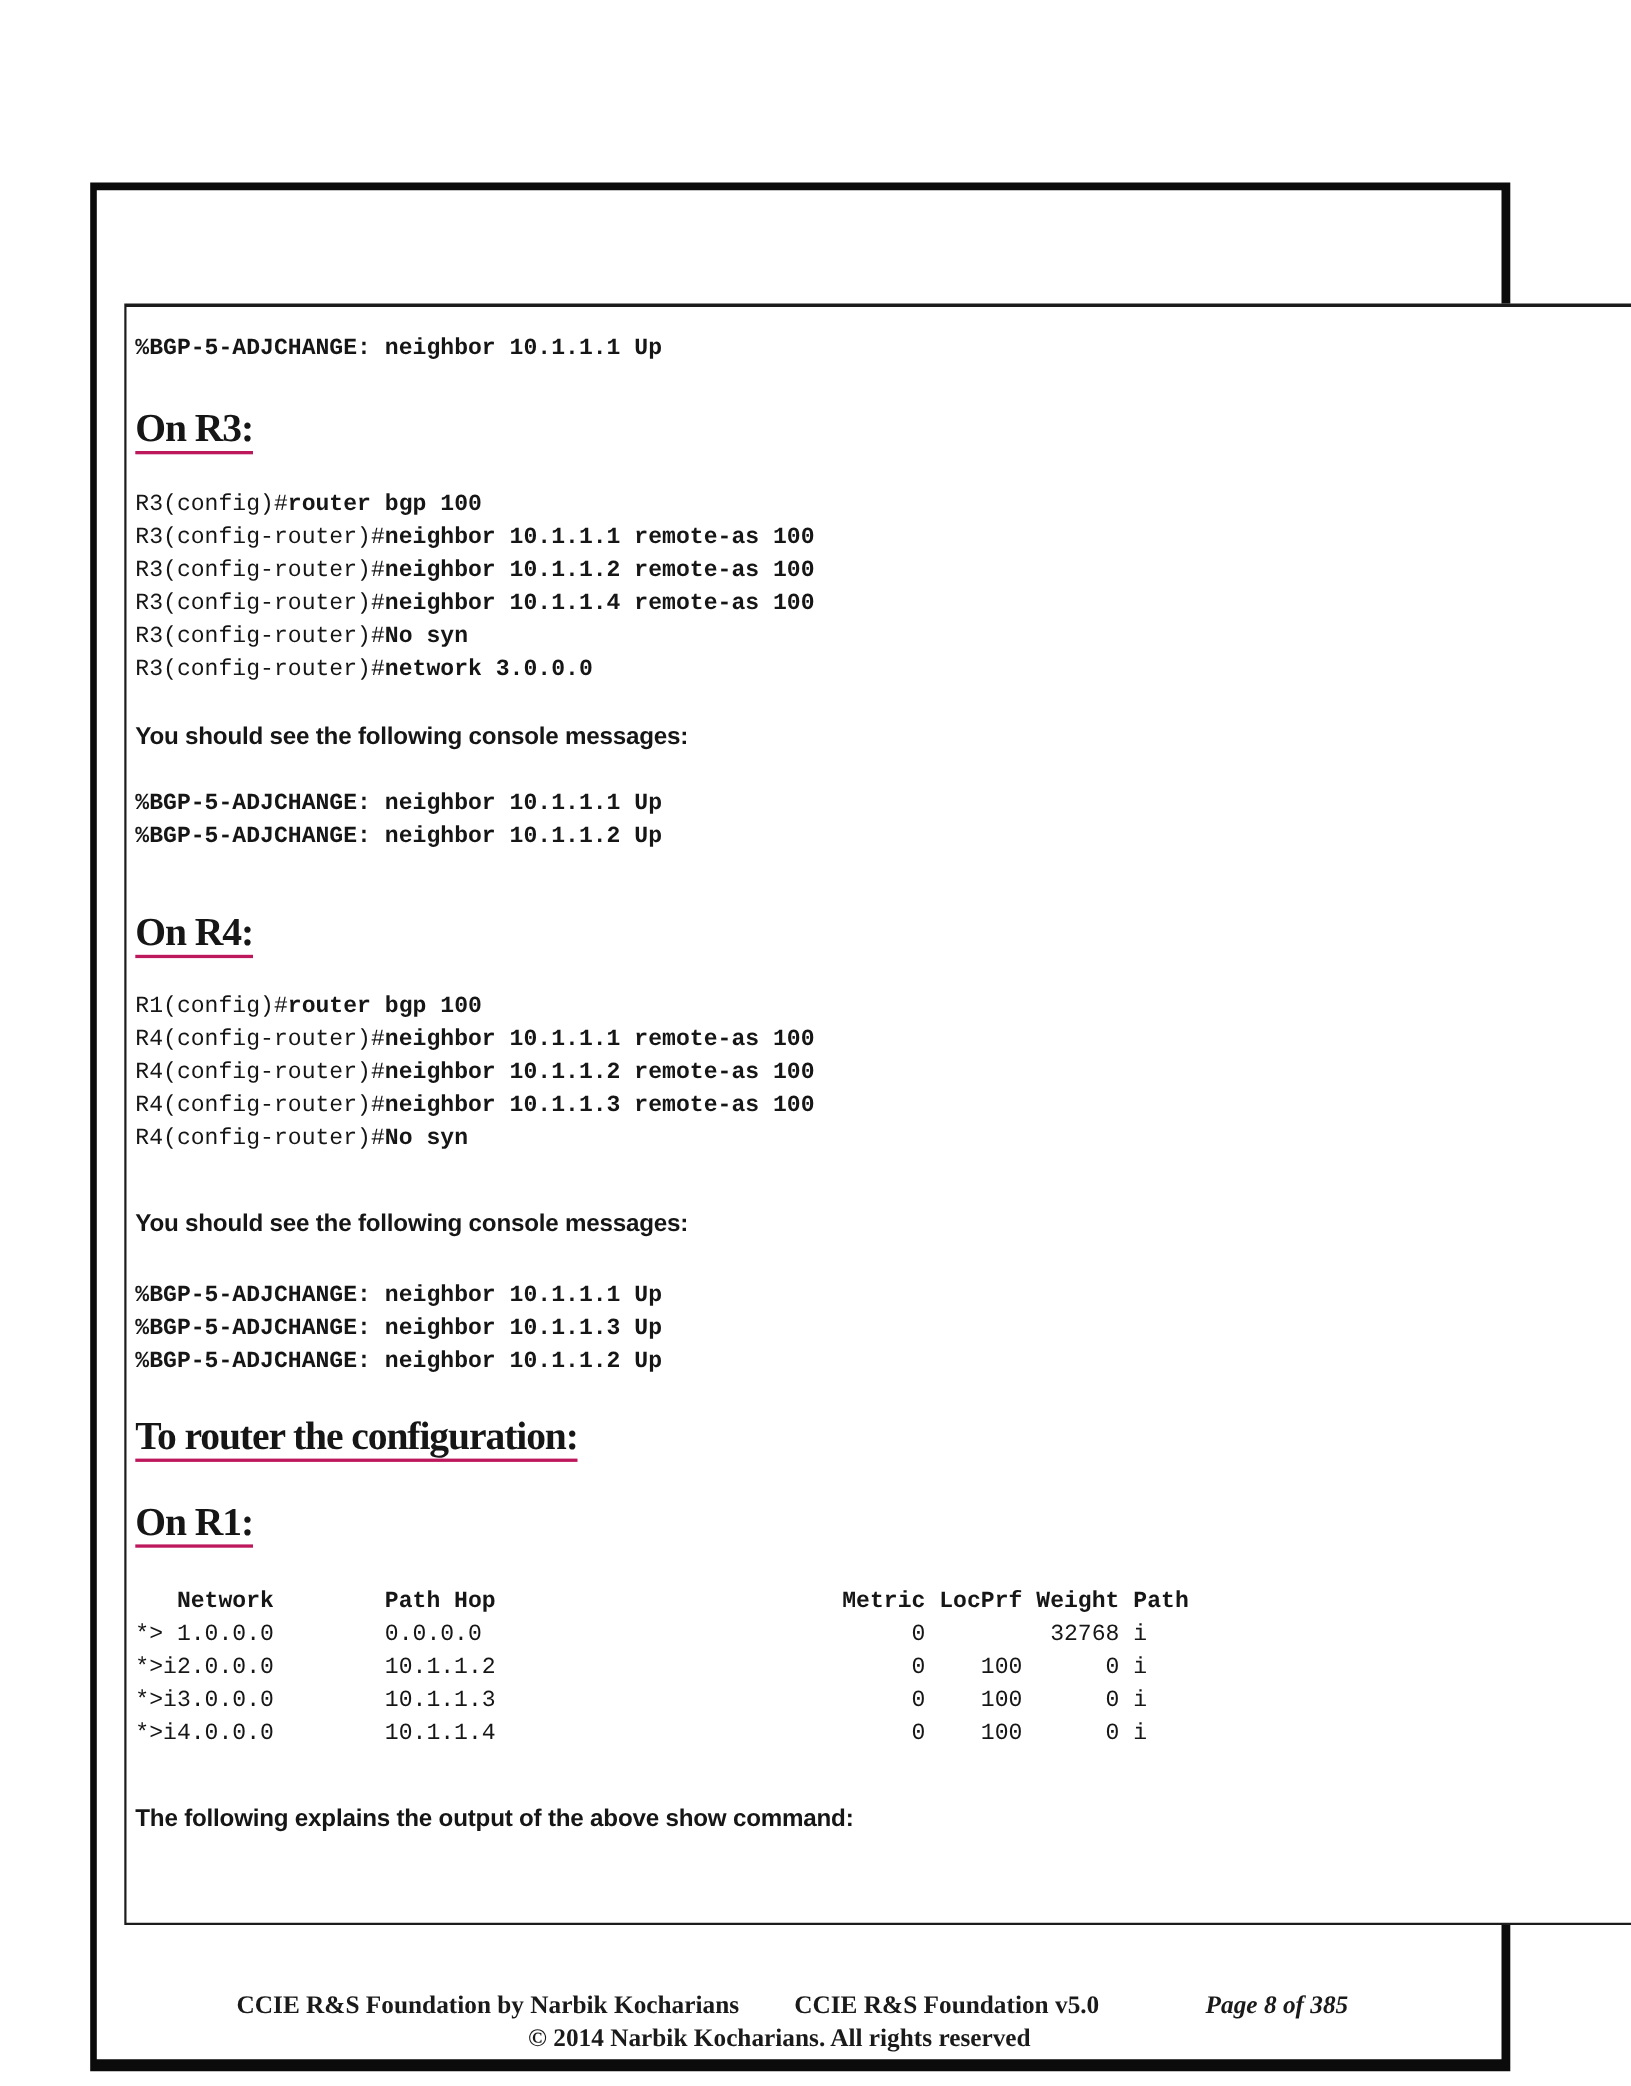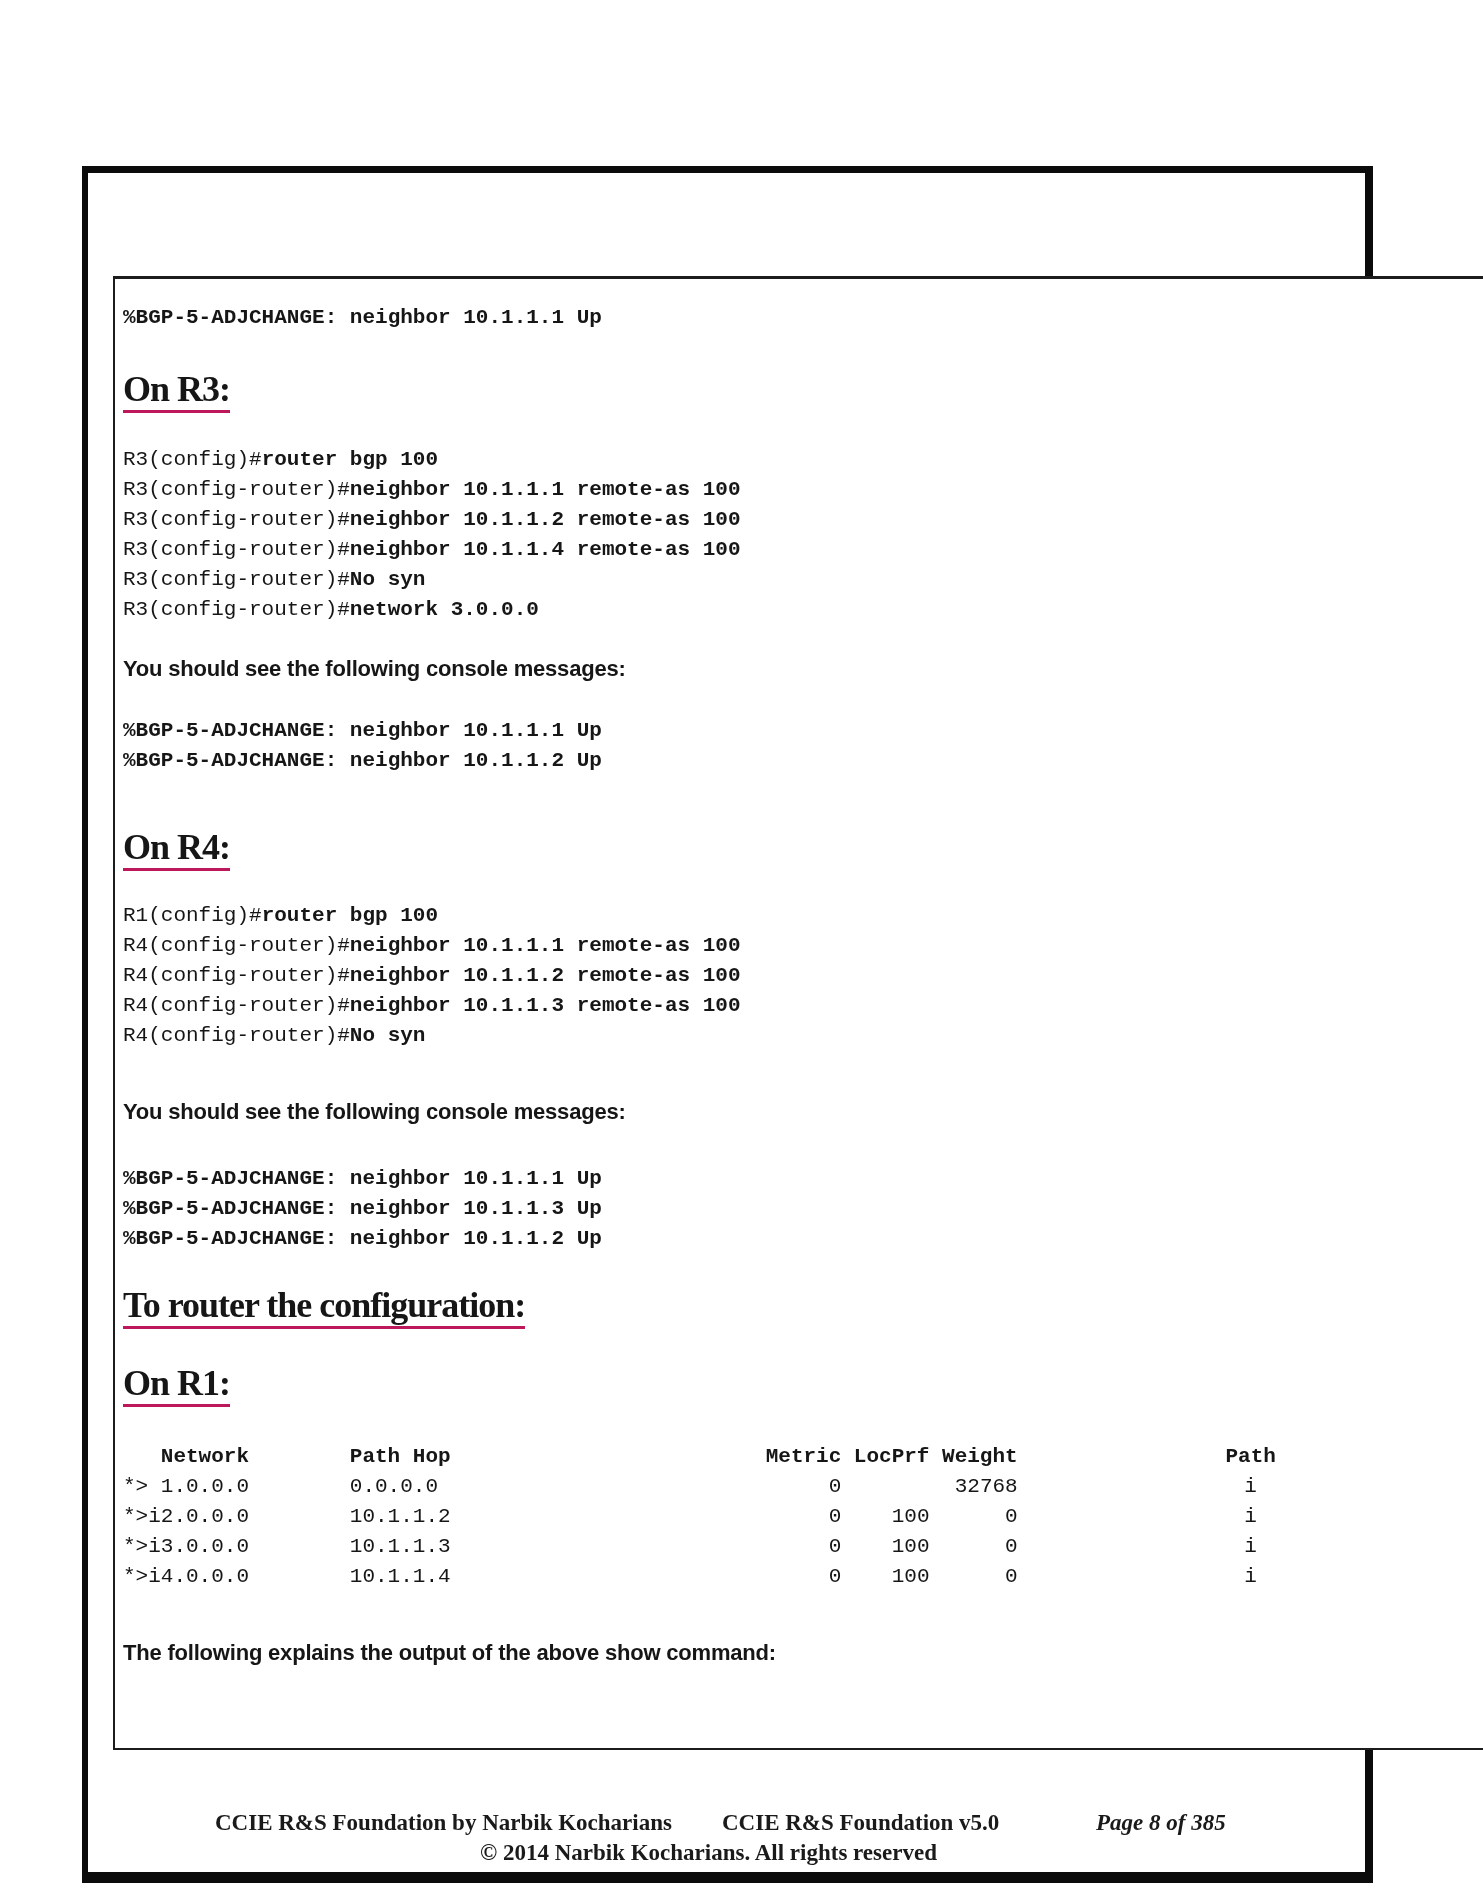--- a/index.html
+++ b/index.html
@@ -63,21 +63,21 @@
     font-family:"Liberation Mono","DejaVu Sans Mono",monospace;
     font-size:21px; line-height:30px;
   }
   .trow {
     display:grid;
     grid-template-columns:3ch 15ch 33ch 6ch 7ch 7ch auto;
     white-space:pre;
   }
   .thead { font-weight:bold; }
   .cell-num { text-align:right; }
-  .cell-path { padding-left:1ch;text-align:center; }
+  .cell-path { padding-left:1ch; }
 
   .footer {
     position:absolute; left:0; top:0; width:100%; height:100%;
     font-family:"Liberation Serif", serif;
     font-weight:bold; font-size:23px; line-height:28px;
     color:#1a1a1a;
   }
   .f-book      { position:absolute; left:215px;  top:1809px; }
   .f-version   { position:absolute; left:722px;  top:1809px; }
   .f-page      { position:absolute; left:1096px; top:1809px; font-style:italic; }

